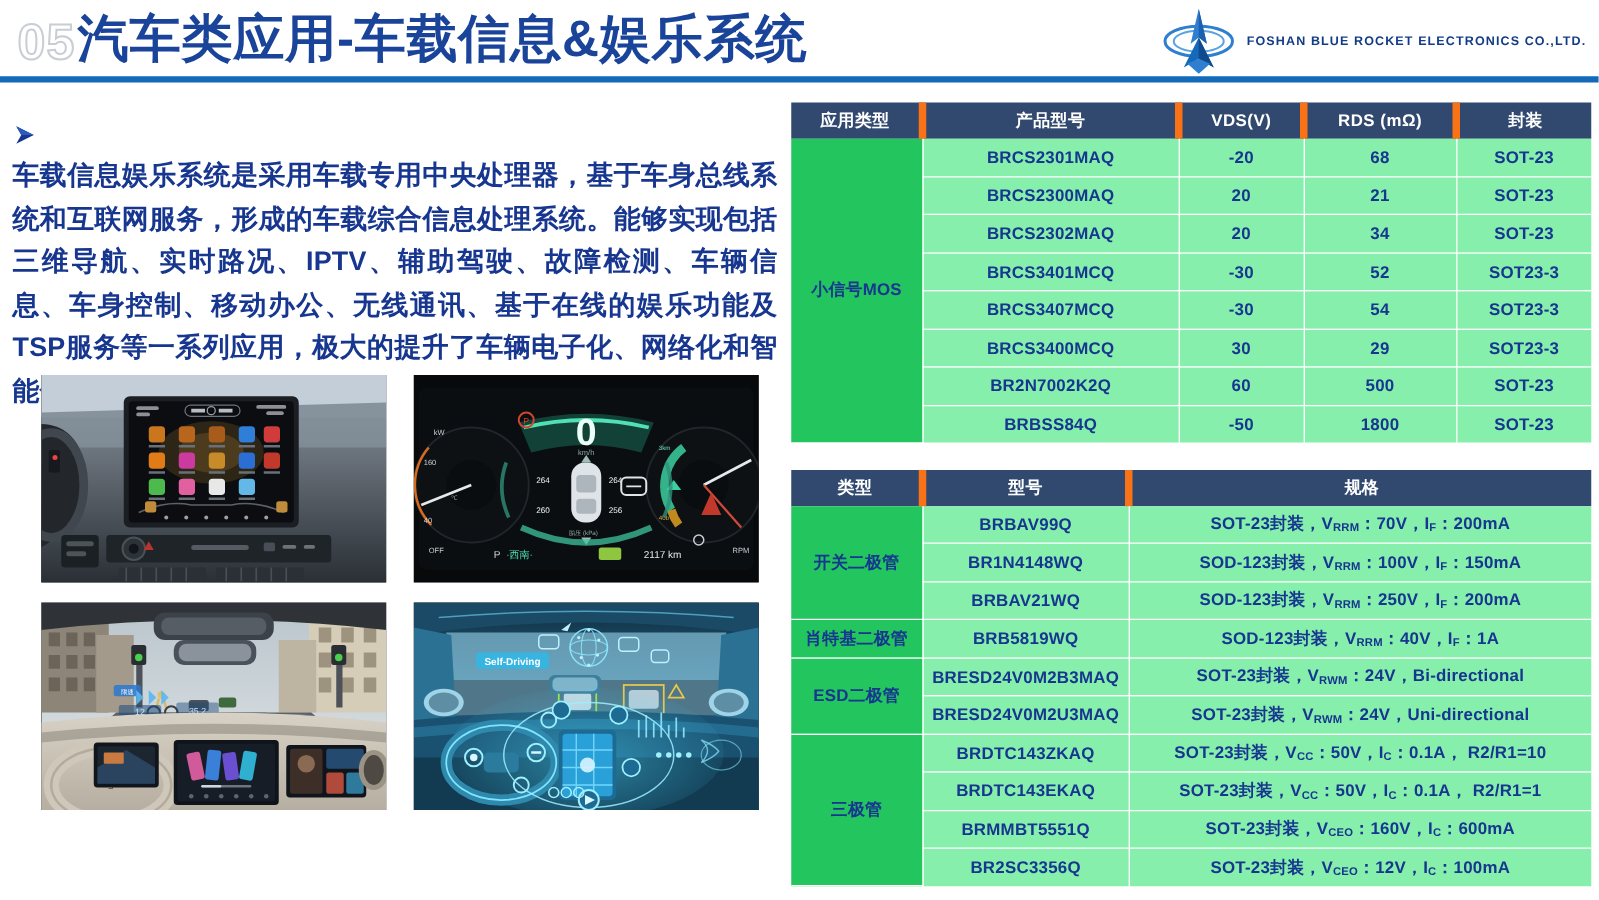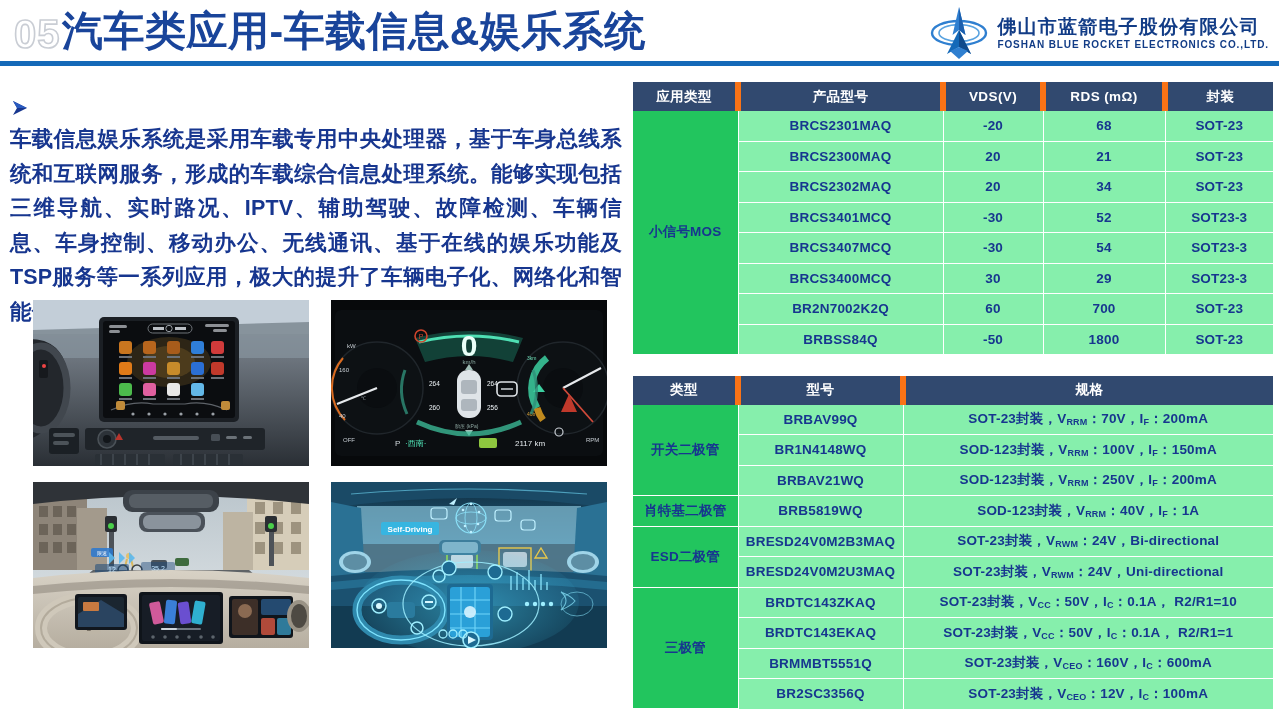--- a/index.html
+++ b/index.html
@@ -123,21 +123,20 @@
       <svg class="logo-mark" viewBox="0 0 60 56">
         <ellipse cx="30" cy="28" rx="27" ry="12" fill="none" stroke="#2f7fd0" stroke-width="2.4"></ellipse>
         <ellipse cx="30" cy="28" rx="20" ry="8.4" fill="none" stroke="#5aa3e0" stroke-width="1.6"></ellipse>
         <polygon points="30,2 36.5,30 30,25 23.5,30" fill="#2f7fd0"></polygon>
         <polygon points="30,2 36.5,30 30,25" fill="#1b5fae"></polygon>
         <polygon points="30,25 42,49 30,42 18,49" fill="#1469b8"></polygon>
         <polygon points="30,25 42,49 30,42" fill="#0f4a8c"></polygon>
         <polygon points="21,46 30,42 39,46 30,54" fill="#2f7fd0"></polygon>
       </svg>
       <div class="logo-text">
-        <div class="logo-cn">佛山市蓝箭电子股份有限公司</div>
         <div class="logo-en">FOSHAN BLUE ROCKET ELECTRONICS CO.,LTD.</div>
       </div>
     </div>
 
     <div class="hdr-rule"></div>
   </div>
 
   <div class="left-col">
 
     <div class="bullet-row">
@@ -641,21 +640,21 @@
           </tr>
           <tr>
             <td>BRCS3400MCQ</td>
             <td>30</td>
             <td>29</td>
             <td>SOT23-3</td>
           </tr>
           <tr>
             <td>BR2N7002K2Q</td>
             <td>60</td>
-            <td>700</td>
+            <td>500</td>
             <td>SOT-23</td>
           </tr>
           <tr>
             <td>BRBSS84Q</td>
             <td>-50</td>
             <td>1800</td>
             <td>SOT-23</td>
           </tr>
         </tbody>
     </table>

